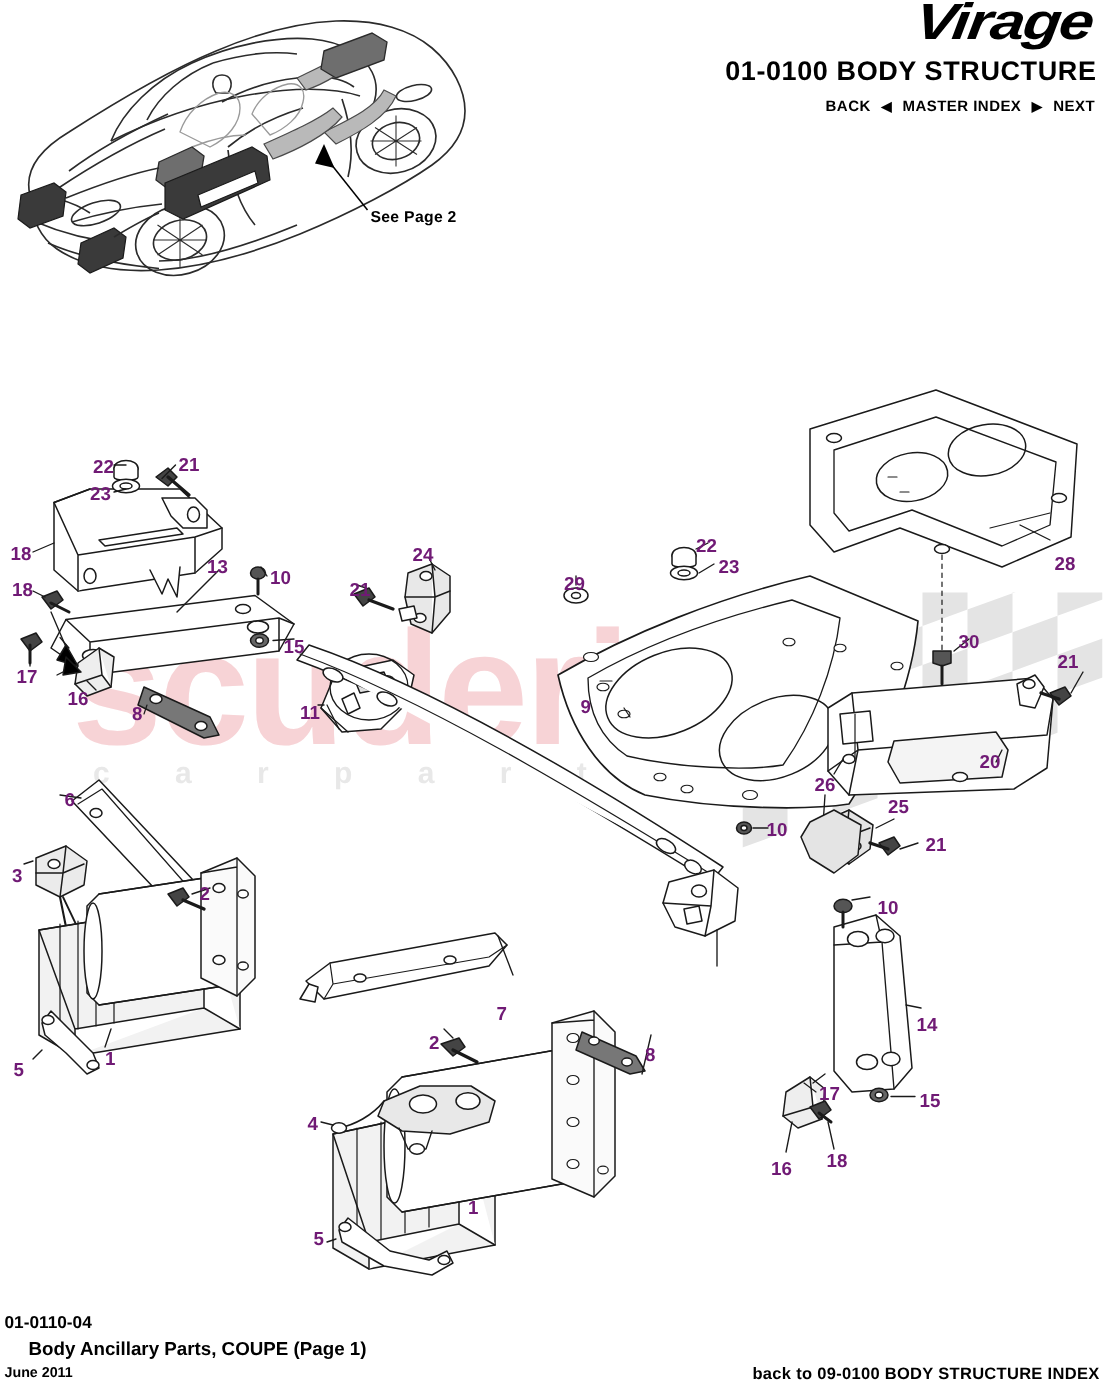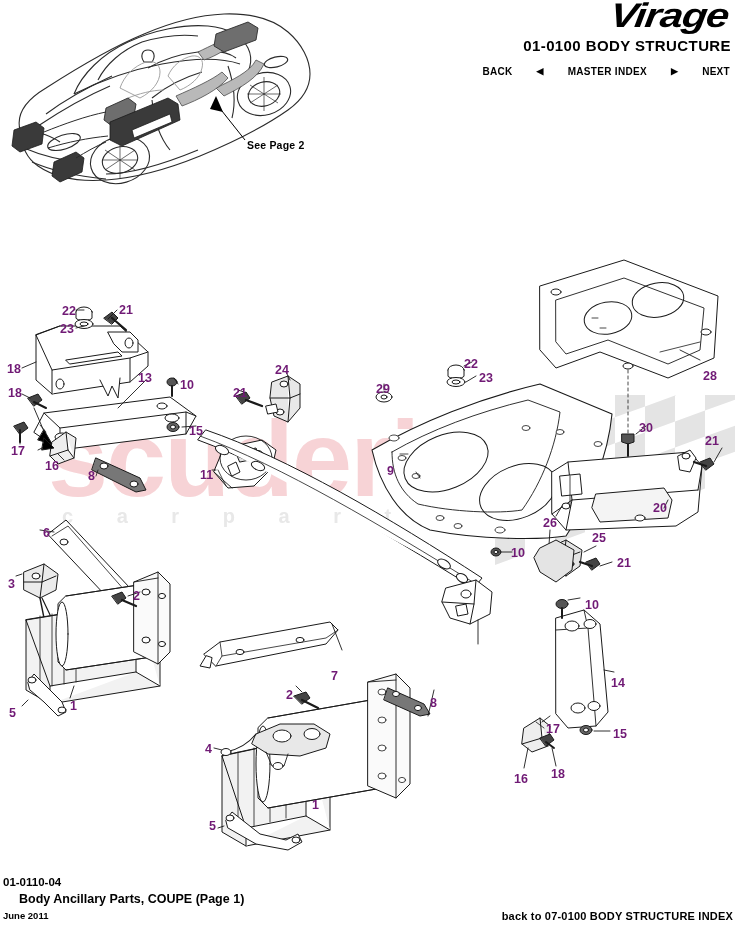--- a/index.html
+++ b/index.html
@@ -13,26 +13,26 @@
   .header{position:absolute;top:0;left:0;width:737px;height:95px;}
   .logo{
     position:absolute;right:6px;top:-2px;
     font-family:"Liberation Sans", sans-serif;
     font-size:34px;font-weight:bold;font-style:italic;
     letter-spacing:-1px;transform:skewX(-8deg) scaleX(1.22);
     transform-origin:right top;color:#000;line-height:34px;
   }
   .section-title{
     position:absolute;right:6px;top:37px;
-    font-size:15px;font-weight:bold;letter-spacing:.4px;
+    font-size:18px;font-weight:bold;letter-spacing:.4px;
   }
   .nav{
     position:absolute;right:7px;top:66px;
     font-size:10px;font-weight:bold;letter-spacing:.3px;
-    display:flex;gap:24px;
+    display:flex;gap:7px;
   }
   .nav span{white-space:nowrap;}
   .nav .arrow{font-size:9px;}
 
   
   .car-wrap{position:absolute;left:2px;top:2px;width:340px;height:200px;}
   .see-page{
     position:absolute;left:245px;top:137px;
     font-size:10.5px;font-weight:bold;letter-spacing:.2px;
   }
@@ -558,16 +558,16 @@
       <div class="lbl" style="left:551px;top:568px">18</div>
       <div class="lbl" style="left:514px;top:573px">16</div>
       <div class="lbl" style="left:613px;top:528px">15</div>
     </div>
   </div>
 
   <div class="footer">
     <div class="f-code">01-0110-04</div>
     <div class="f-title">Body Ancillary Parts, COUPE (Page 1)</div>
     <div class="f-date">June 2011</div>
-    <div class="f-back">back to 07-0100 BODY STRUCTURE INDEX</div>
+    <div class="f-back">back to 09-0100 BODY STRUCTURE INDEX</div>
   </div>
 
 </div>
 
 </body></html>

